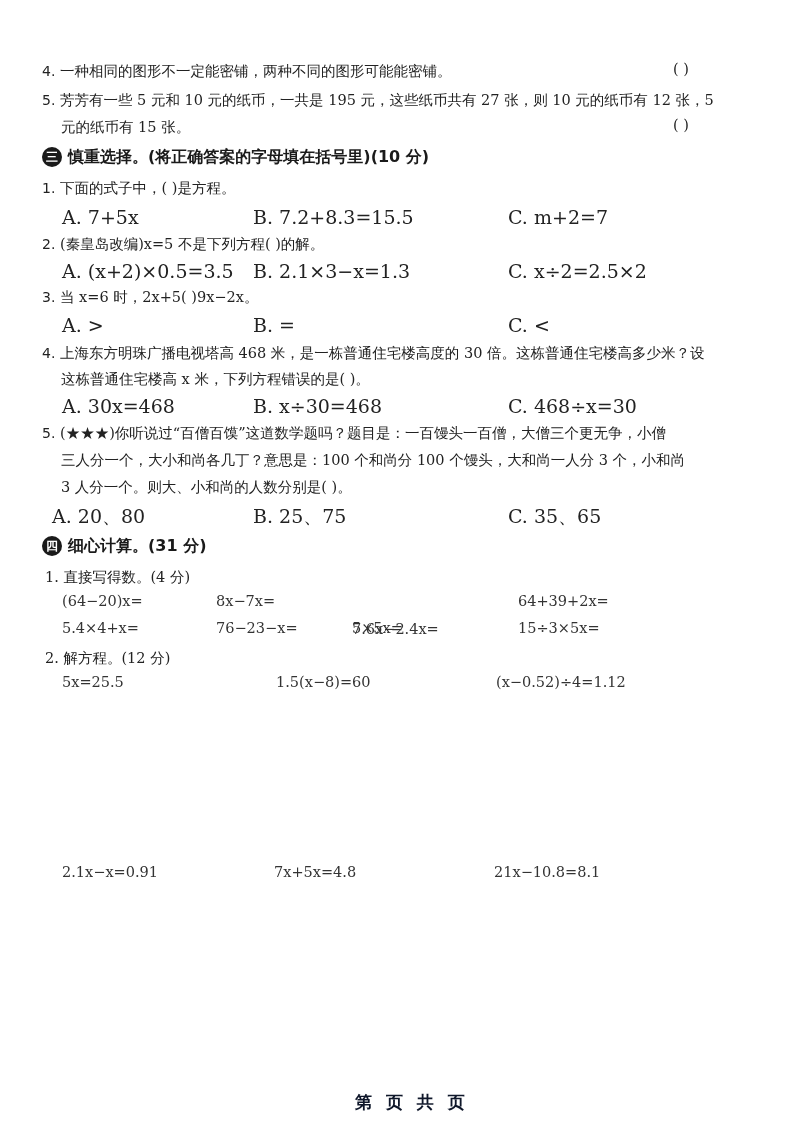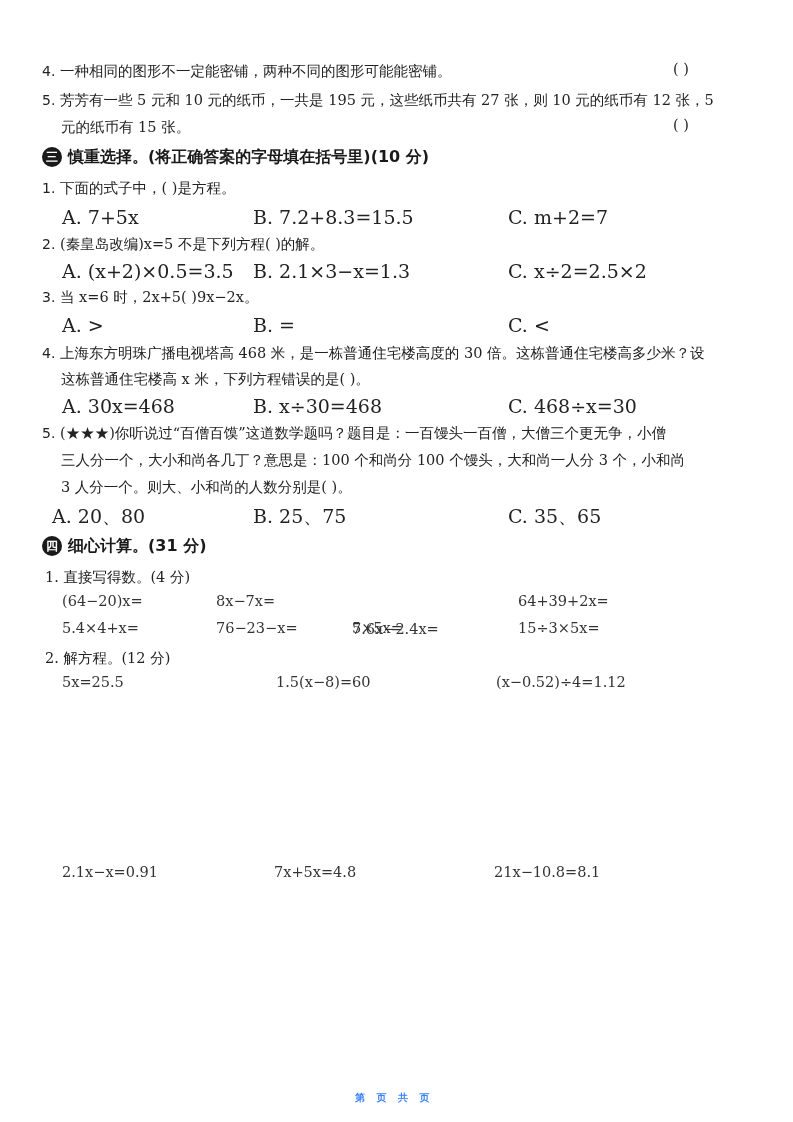--- a/index.html
+++ b/index.html
@@ -7,21 +7,21 @@
          font-family:"DejaVu Serif","Liberation Serif",serif; color:#222; }
   .abs { position:absolute; white-space:nowrap; }
   .t { font-size:14.5px; line-height:20px; }
   .num { font-family:"DejaVu Sans","Liberation Sans",sans-serif; font-size:14px; }
   .hdr { font-family:"DejaVu Sans","Liberation Sans",sans-serif; font-size:16px; font-weight:bold; color:#1a1a1a; line-height:22px; }
   .badge { display:inline-block; width:20px; height:20px; border-radius:50%; background:#1a1a1a; color:#fff;
            font-size:12px; line-height:20px; text-align:center; margin-right:6px; vertical-align:1px; font-weight:bold; }
   .paren { font-size:14.5px; letter-spacing:0; }
   .opt { font-size:19px; }
   .calc { font-size:14.5px; color:#333; }
-  .footer { font-family:"DejaVu Sans","Liberation Sans",sans-serif; font-size:10px; font-weight:bold; color:#3b82f6; letter-spacing:4px; }
+  .footer { font-family:"DejaVu Sans","Liberation Sans",sans-serif; font-size:17px; font-weight:bold; color:#0f172a; letter-spacing:4px; }
 </style>
 </head>
 <body>
 
 <div class="abs t" style="left:42px;top:61px;">
   <span class="num">4.</span>
   <span>一种相同的图形不一定能密铺，两种不同的图形可能能密铺。</span>
 </div>
 <div class="abs paren" style="left:673px;top:61px;">(      )</div>
 

